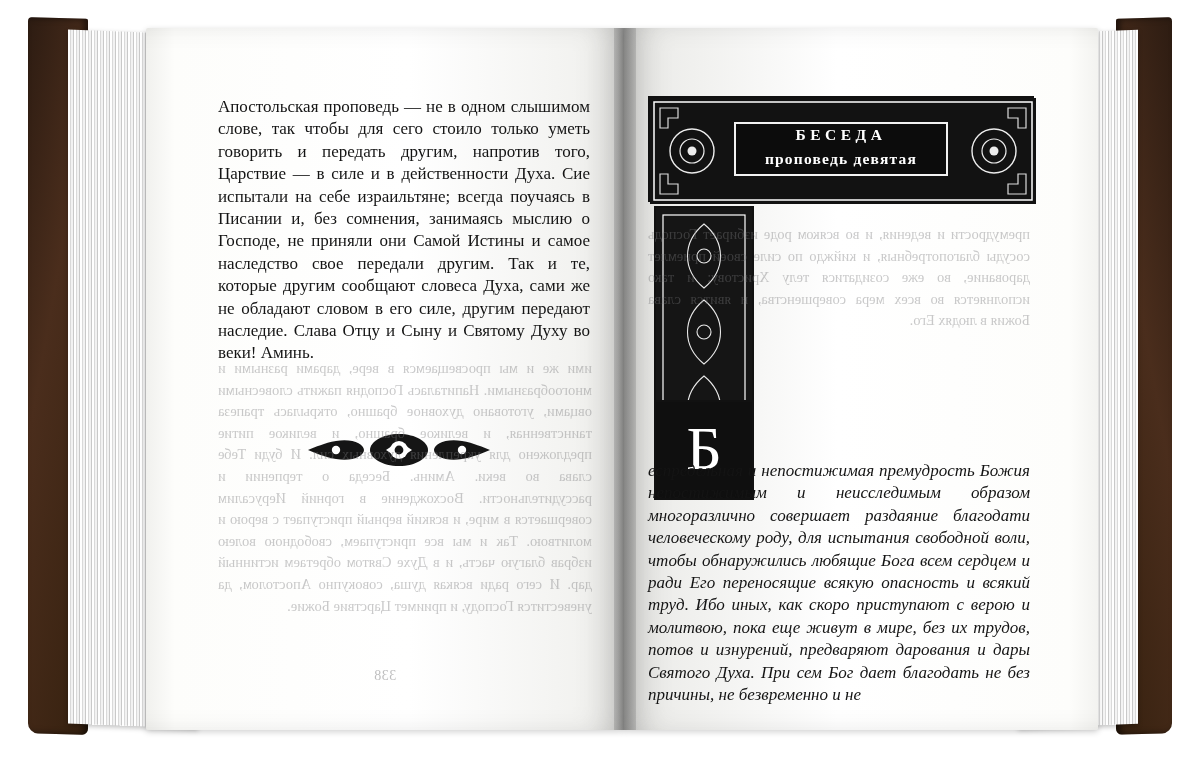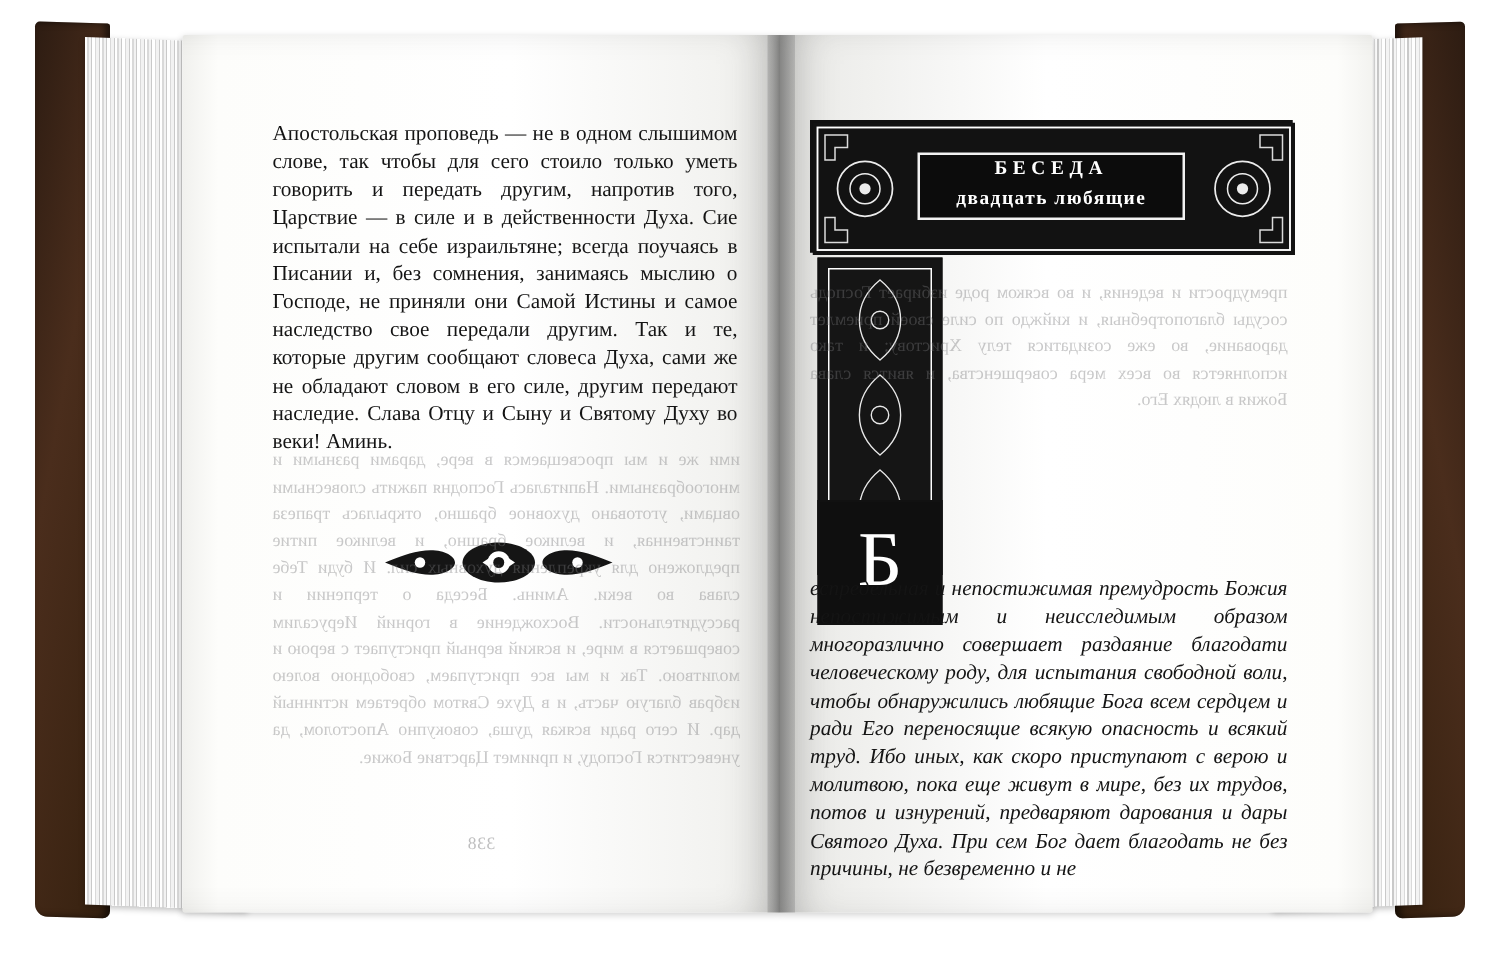--- a/index.html
+++ b/index.html
@@ -342,21 +342,21 @@
               <path d="M10 10 h18 v10 h-10 v10 h-8 z"></path>
               <path d="M376 10 h-18 v10 h10 v10 h8 z"></path>
               <path d="M10 96 h18 v-10 h-10 v-10 h-8 z"></path>
               <path d="M376 96 h-18 v-10 h10 v-10 h8 z"></path>
             </g>
           </svg>
         </div>
         <div class="plaque-inner"></div>
         <div class="plaque-title">
           <span class="l1">БЕСЕДА</span>
-          <span class="l2">двадцать любящие</span>
+          <span class="l2">проповедь девятая</span>
         </div>
       </div>
 
       <div class="band">
         <svg viewBox="0 0 96 250" width="96" height="250" preserveAspectRatio="none" aria-hidden="true">
           <rect x="0" y="0" width="96" height="250" fill="#151515"></rect>
           <rect x="7" y="7" width="82" height="236" fill="none" stroke="#ffffff" stroke-width="1.2"></rect>
           <g stroke="#ffffff" stroke-width="1.1" fill="none" opacity="0.9">
             <path d="M48 16 C70 34 70 62 48 80 C26 62 26 34 48 16 Z"></path>
             <path d="M48 92 C70 110 70 138 48 156 C26 138 26 110 48 92 Z"></path>

